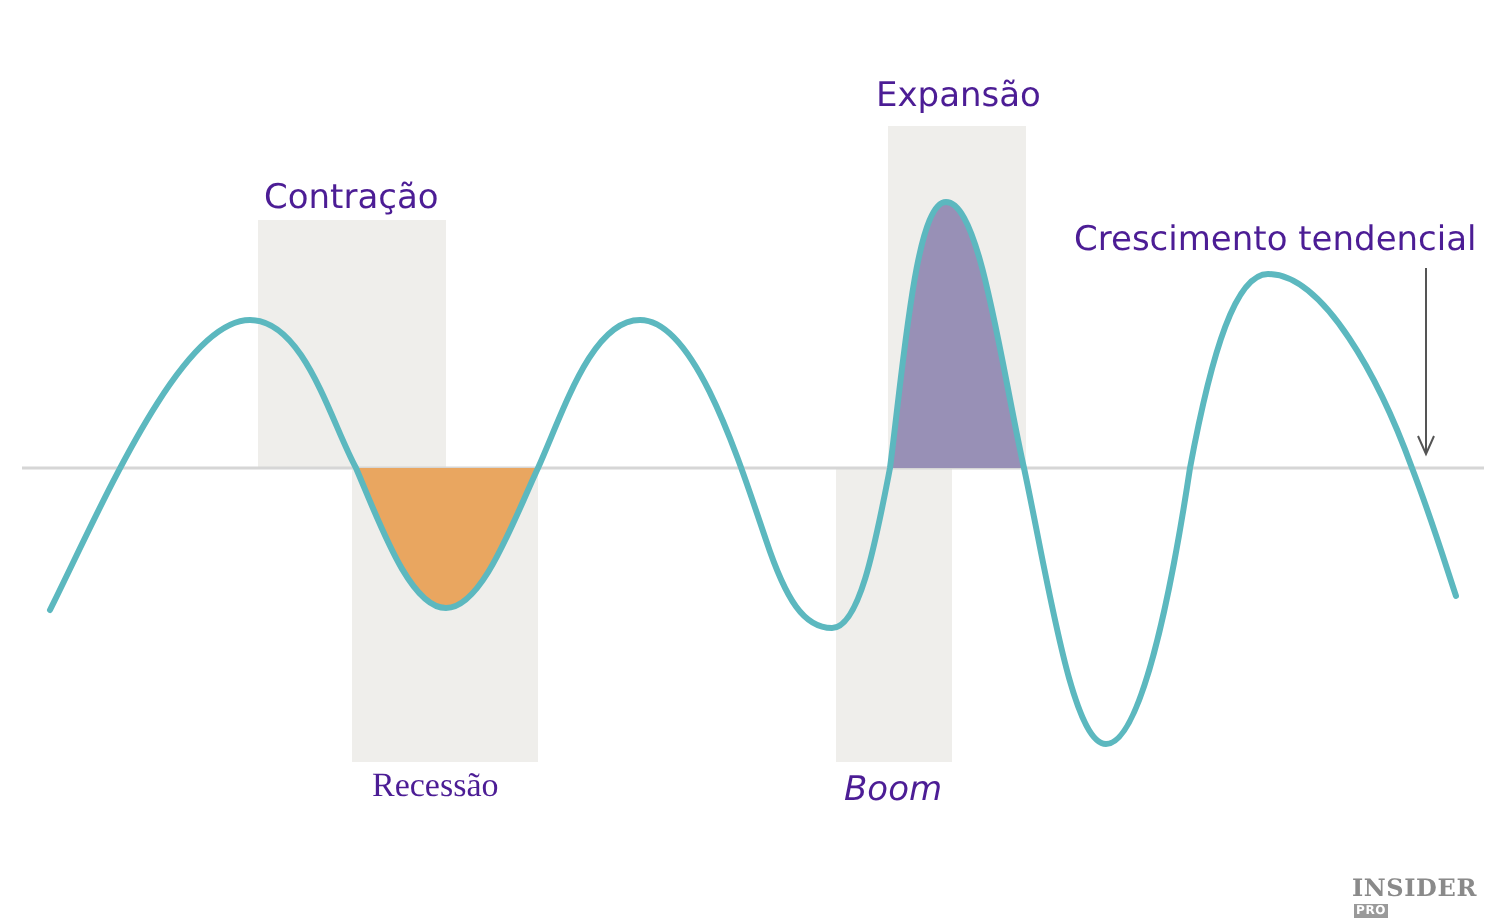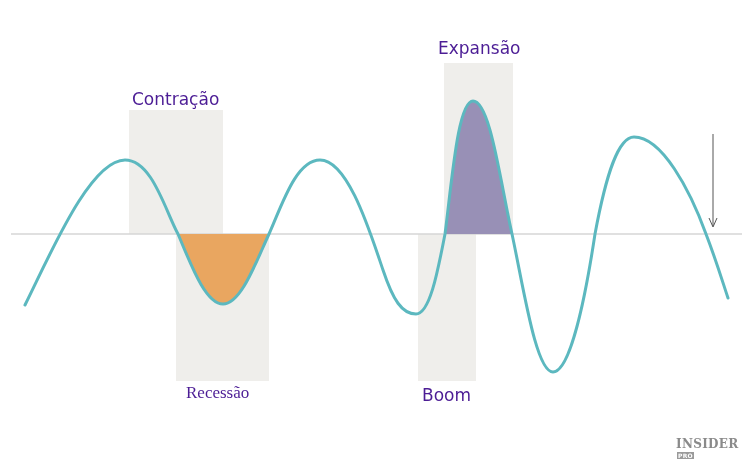--- a/index.html
+++ b/index.html
@@ -43,18 +43,19 @@
          C662,137 690,190 706,234
          C716,260 722,280 728,298" fill="none" stroke="#5cb8bf" stroke-width="3" stroke-linecap="round" stroke-linejoin="round"></path>
 
     <line x1="713" y1="134" x2="713" y2="226" stroke="#555555" stroke-width="1"></line>
     <path d="M709,218 L713,227 L717,218" fill="none" stroke="#555555" stroke-width="1"></path>
   </svg>
 
   <div class="label" style="left:132px; top:91px;">Contração</div>
   <div class="label" style="left:186px; top:384px;font-family:Liberation Serif, serif;">Recessão</div>
   <div class="label" style="left:438px; top:40px;">Expansão</div>
-  <div class="label" style="left:422px; top:387px;">Boom</div>
+  <div class="label" style="left:422px; top:387px;font-style:italic;">Boom</div>
+  <div class="label" style="left:537px; top:112px;">Crescimento tendencial</div>
 
   <div class="logo">
     <span>INSIDER</span><span class="pro">PRO</span>
   </div>
 </div>
 
 </body></html>

